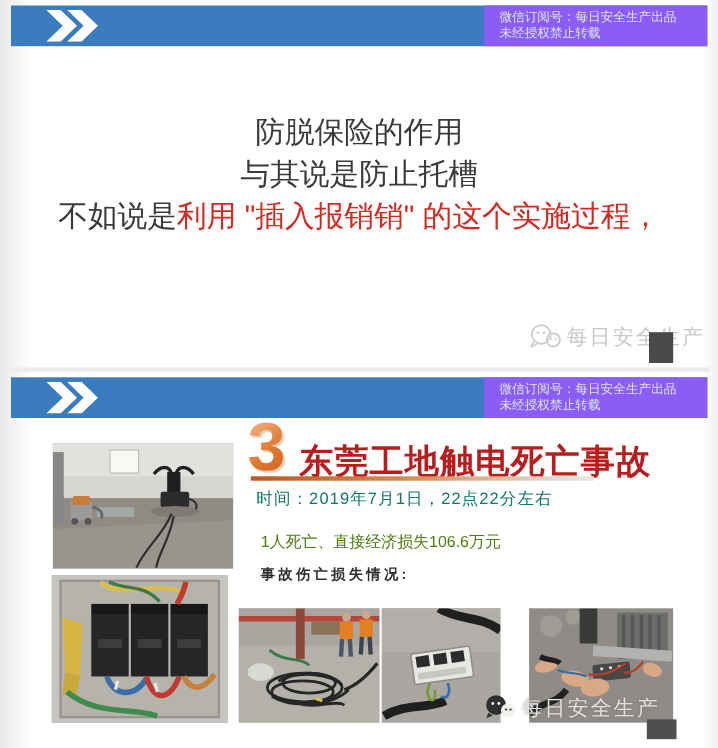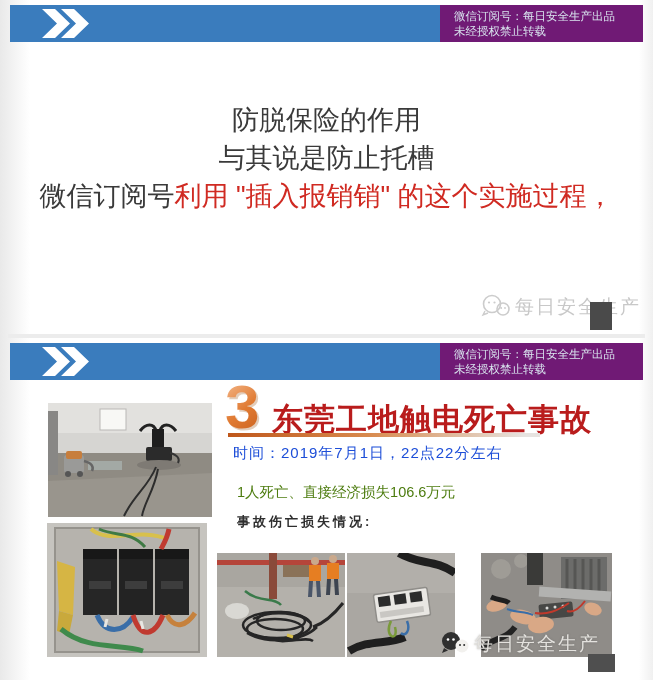--- a/index.html
+++ b/index.html
@@ -12,21 +12,21 @@
     background:linear-gradient(to right,#e9e9e9,#ffffff);}
   .edge-right{position:absolute;right:0;top:0;width:14px;height:680px;
     background:linear-gradient(to left,#f0f0f0,#ffffff);}
 
   
   .slide-header{position:absolute;left:10px;width:633px;height:37px;background:#3a7cbd;}
   .header1{top:5px;}
   .header2{top:343px;}
   .chevrons{position:absolute;left:32px;top:4px;width:54px;height:29px;}
   .header-panel{position:absolute;right:0;top:0;width:203px;height:37px;
-    background:#701a75;color:#d9e5ef;font-size:11.5px;line-height:15px;
+    background:#8b5cf6;color:#d9e5ef;font-size:11.5px;line-height:15px;
     padding:4px 0 0 14px;box-sizing:border-box;white-space:nowrap;}
 
   
   .s1-title{position:absolute;left:0;top:50px;width:653px;text-align:center;
     font-size:40px;font-weight:900;color:#2b2b2b;letter-spacing:2px;}
   .s1-line{position:absolute;left:0;width:653px;text-align:center;
     font-size:27px;color:#3a3a3a;font-weight:500;white-space:nowrap;}
   .s1-l1{top:102px;}
   .s1-l2{top:140px;}
   .s1-l3{top:178px;}
@@ -46,21 +46,21 @@
 
   
   .s2-number{position:absolute;left:225px;top:376px;font-size:62px;line-height:62px;
     font-weight:900;background:linear-gradient(140deg,#f4b98c 5%,#e07a32 55%,#c95f1c);
     -webkit-background-clip:text;background-clip:text;color:transparent;
     filter:drop-shadow(2px 2px 0 rgba(160,90,30,.30));}
   .s2-title{position:absolute;left:272px;top:399px;font-size:31px;font-weight:900;
     color:#b91c1c;letter-spacing:1px;white-space:nowrap;}
   .s2-underline{position:absolute;left:228px;top:433px;width:312px;height:4px;
     background:linear-gradient(to right,#bf571b,#d88a4e 45%,#e6e3e0 95%);}
-  .s2-time{position:absolute;left:233px;top:444px;font-size:15px;color:#1d4ed8;
+  .s2-time{position:absolute;left:233px;top:444px;font-size:15px;color:#0f766e;
     letter-spacing:1px;white-space:nowrap;}
   .s2-loss-label{position:absolute;left:237px;top:483px;font-size:13px;font-weight:bold;
     color:#2e2e2e;letter-spacing:3px;white-space:nowrap;margin-top:30px;}
   .s2-loss-value{position:absolute;left:237px;top:483px;font-size:14.5px;color:#4d7c0f;
     white-space:nowrap;}
 
   
   .photo{position:absolute;overflow:hidden;background:#b0ada8;}
   .photo svg{display:block;}
   .ph-main{left:48px;top:403px;width:164px;height:114px;}
@@ -82,21 +82,21 @@
       <polygon points="19,0 32,0 47,14.5 32,29 19,29 34,14.5" fill="#ffffff"></polygon>
     </svg>
     <div class="header-panel">
       <div>微信订阅号：每日安全生产出品</div>
       <div>未经授权禁止转载</div>
     </div>
   </div>
 
   <div class="s1-line s1-l1">防脱保险的作用</div>
   <div class="s1-line s1-l2">与其说是防止托槽</div>
-  <div class="s1-line s1-l3"><span>微信订阅号</span><span class="red">利用 "插入报销销" 的这个实施过程，</span></div>
+  <div class="s1-line s1-l3"><span>不如说是</span><span class="red">利用 "插入报销销" 的这个实施过程，</span></div>
 
   <div class="wm1">
     <svg width="30" height="26" viewBox="0 0 30 26">
       <circle cx="11" cy="10" r="8.5" fill="none" stroke="#cccccc" stroke-width="1.6"></circle>
       <circle cx="8" cy="8.5" r="1.1" fill="#cccccc"></circle>
       <circle cx="13.5" cy="8.5" r="1.1" fill="#cccccc"></circle>
       <path d="M4,17 L2,21 L7,19" fill="none" stroke="#cccccc" stroke-width="1.4"></path>
       <circle cx="22" cy="15" r="6" fill="none" stroke="#cccccc" stroke-width="1.6"></circle>
       <circle cx="20.2" cy="14" r="0.9" fill="#cccccc"></circle>
       <circle cx="24" cy="14" r="0.9" fill="#cccccc"></circle>

